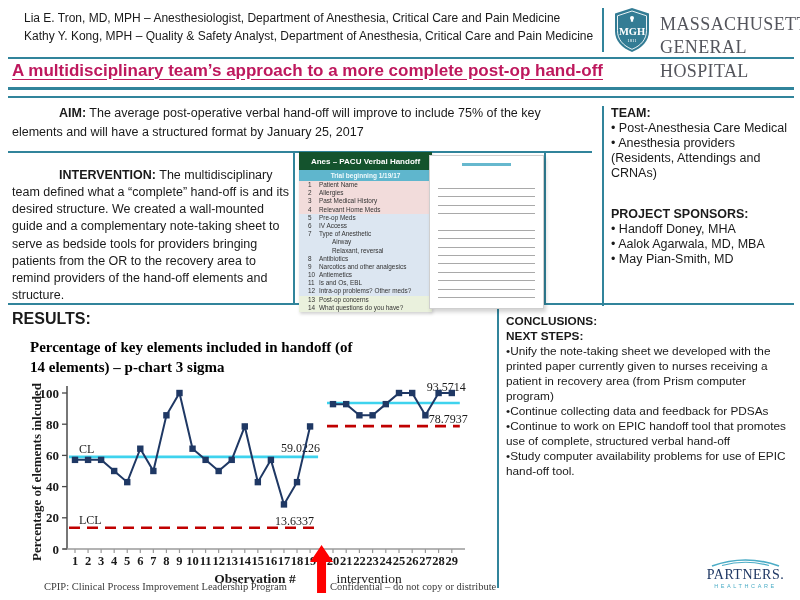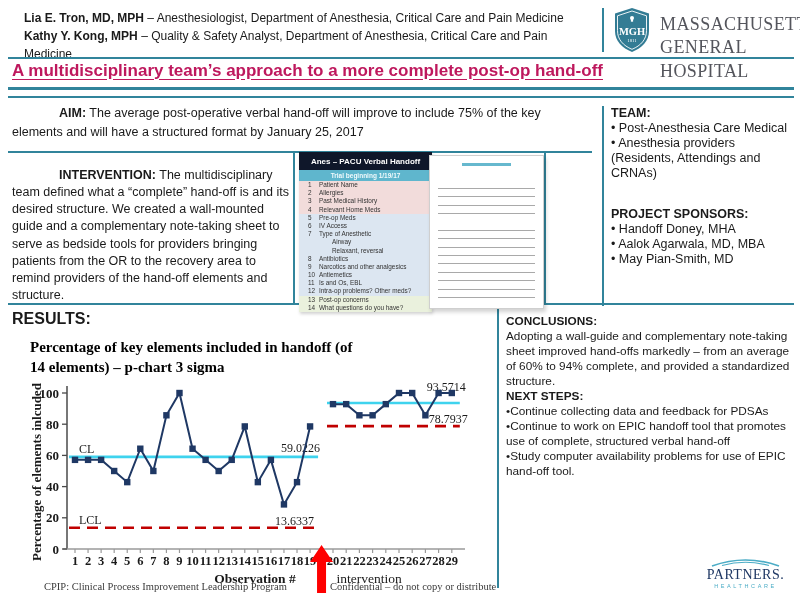--- a/index.html
+++ b/index.html
@@ -14,21 +14,21 @@
   #hr-aim{top:151px;left:8px;width:584px;height:2px;}
   #hr-mid{top:303px;left:8px;width:786px;height:2px;}
   #v-header{left:602px;top:8px;width:2px;height:44px;}
   #v-team{left:602px;top:106px;width:2px;height:200px;}
   #v-conc{left:497px;top:308px;width:2px;height:280px;}
   #v-figL{left:293px;top:152px;width:2px;height:152px;}
   #v-figR{left:544px;top:153px;width:2px;height:151px;}
 
   
   #authors{position:absolute;left:24px;top:9px;width:570px;font-size:12px;line-height:1.5;}
-  .author-name{font-weight:bold;}
+  .author-name{font-weight:normal;}
   #mgh-logo{position:absolute;left:612px;top:7px;}
   #mgh-name{position:absolute;left:660px;top:13px;font-family:"Liberation Serif",serif;
             font-size:18px;line-height:1.3;color:#54555C;letter-spacing:.4px;}
 
   
   #main-title{position:absolute;left:12px;top:61px;width:780px;font-size:17px;font-weight:bold;
               color:#be185d;text-decoration:underline;text-underline-offset:3px;}
 
   
   #aim{position:absolute;left:12px;top:104px;width:576px;font-size:12.5px;line-height:1.5;}
@@ -38,21 +38,21 @@
   #team{position:absolute;left:611px;top:106px;width:180px;font-size:12.5px;line-height:1.2;}
   #team .hd{font-weight:bold;}
   #team .gap{height:26px;}
 
   
   #intervention{position:absolute;left:12px;top:167px;width:283px;font-size:12.5px;line-height:1.37;}
 
   
   #checklist{position:absolute;left:299px;top:152px;width:133px;z-index:4;
              box-shadow:1px 2px 3px rgba(0,0,0,.18);}
-  #checklist-header{background:#0f172a;color:#ffffff;font-weight:bold;font-size:8px;
+  #checklist-header{background:#14532d;color:#ffffff;font-weight:bold;font-size:8px;
                     text-align:center;padding:5px 0 4px 0;}
   #checklist-sub{background:#5FB6CD;color:#F0FAFC;font-weight:bold;font-size:6.5px;
                  text-align:center;padding:2px 0;}
   .cl-row{display:flex;height:8.2px;line-height:8.2px;font-size:6.4px;color:#333;}
   .cl-row .num{width:20px;padding-left:9px;box-sizing:border-box;}
   .cl-row .lbl{flex:1;}
   .cl-row.indent .lbl{padding-left:13px;}
   .cl-row.pink{background:#F2DCDB;}
   .cl-row.blue{background:#DCE6F1;}
   .cl-row.green{background:#EAF1DD;}
@@ -347,23 +347,23 @@
       <rect x="420.40000000000003" y="9.8" width="6.4" height="6.4" fill="#1F3864"></rect>
       <rect x="433.6" y="9.8" width="6.4" height="6.4" fill="#1F3864"></rect>
       <text x="26" y="92" class="ty" text-anchor="middle" transform="rotate(-90 26 92)">Percentage of elements inlcuded</text>
       <text x="240" y="203" class="axl" text-anchor="middle">Observation #</text>
       <polygon points="295.04,182 302.04,182 302.04,213 311.04,213 311.04,182 318.04,182 306.54,165" fill="#FE0000"></polygon>
       <text x="321.54" y="203" class="grn" fill="#00A550">intervention</text>
     </svg>
 
   <div id="conclusions">
     <span class="hd">CONCLUSIONS:</span>
-    <div>Adopting a wall-guide and complementary note-taking sheet improved hand-offs markedly – from an average of 60% to 94% complete, and provided a standardized structure.</div>
     <div id="next-steps-block">
       <div class="hd">NEXT STEPS:</div>
+      <div>•Unify the note-taking sheet we developed with the printed paper currently given to nurses receiving a patient in recovery area (from Prism computer program)</div>
       <div>•Continue collecting data and feedback for PDSAs</div>
       <div>•Continue to work on EPIC handoff tool that promotes use of complete, structured verbal hand-off</div>
       <div>•Study computer availability problems for use of EPIC hand-off tool.</div>
     </div>
   </div>
 
   <div class="footer-note" id="footer-left">CPIP: Clinical Process Improvement Leadership Program</div>
   <div class="footer-note" id="footer-right">Confidential – do not copy or distribute</div>
 
   <svg id="partners-logo" width="95" height="42" viewBox="0 0 95 42">

